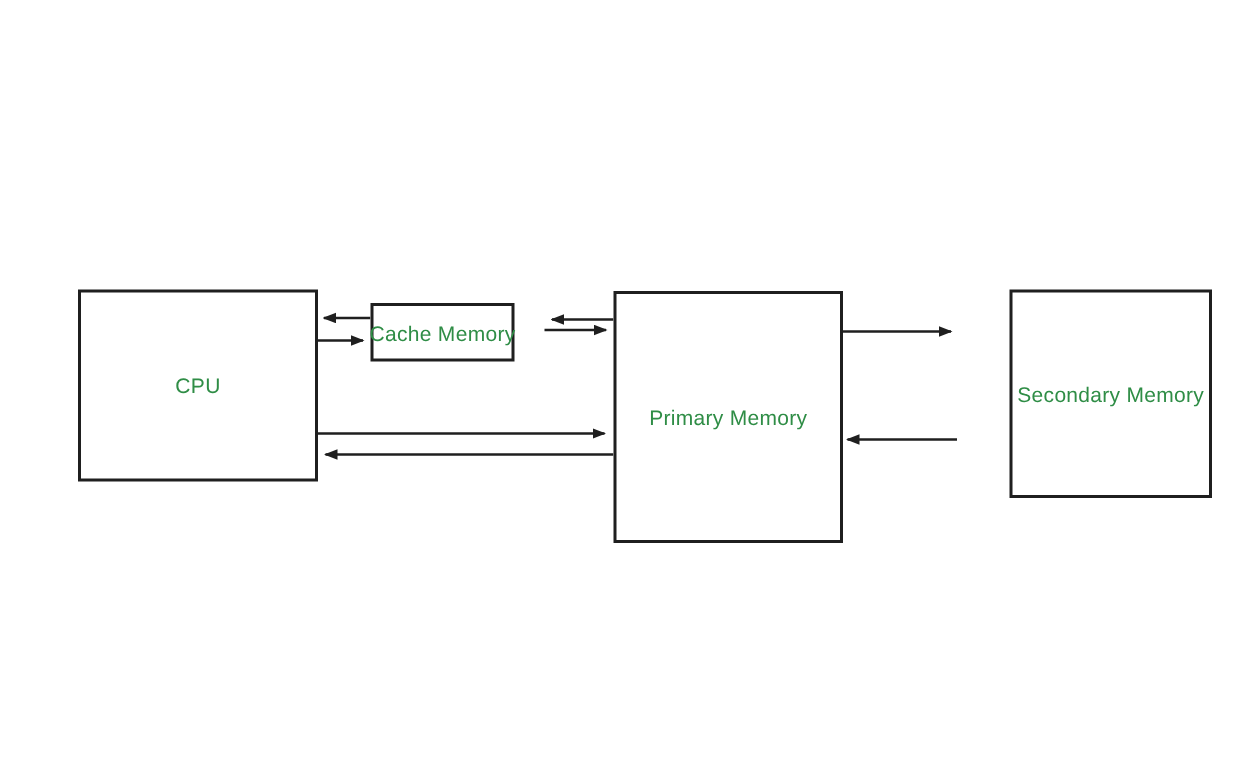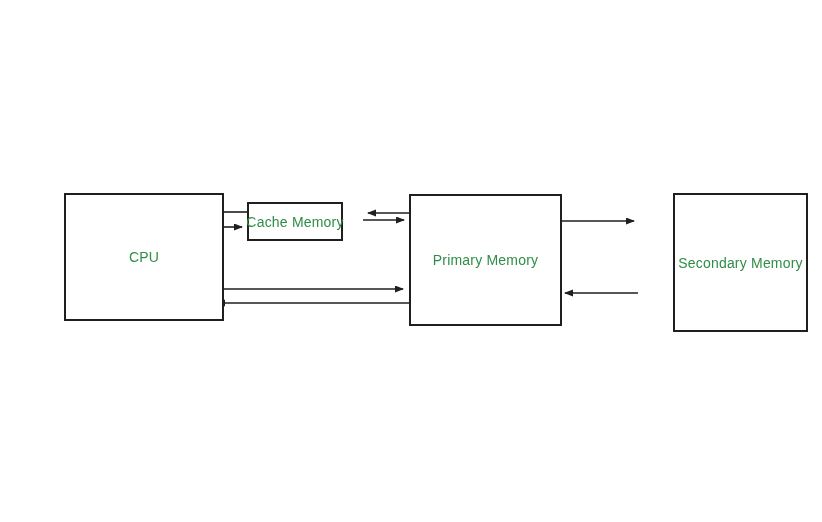--- a/index.html
+++ b/index.html
@@ -27,23 +27,23 @@
     display: flex;
     align-items: center;
     justify-content: center;
   }
   .node span {
     color: var(--label-color);
     font-size: 14px;
     letter-spacing: 0.2px;
     white-space: nowrap;
   }
-  .node-cpu       { left: 64px;  top: 193px; width: 160px; height: 128px; }
+  .node-cpu       { left: 52px;  top: 193px; width: 160px; height: 128px; }
   .node-cache     { left: 247px; top: 202px; width: 96px; height: 39px; }
-  .node-primary   { left: 409px; top: 194px; width: 153px; height: 132px; }
+  .node-primary   { left: 409px; top: 194px; width: 153px; height: 168px; }
   .node-secondary { left: 673px; top: 193px; width: 135px; height: 139px; }
   svg.arrows {
     position: absolute;
     left: 0; top: 0;
     width: 822px; height: 522px;
     pointer-events: none;
   }
   svg.arrows line {
     stroke: var(--line-color);
     stroke-width: 1.6;

